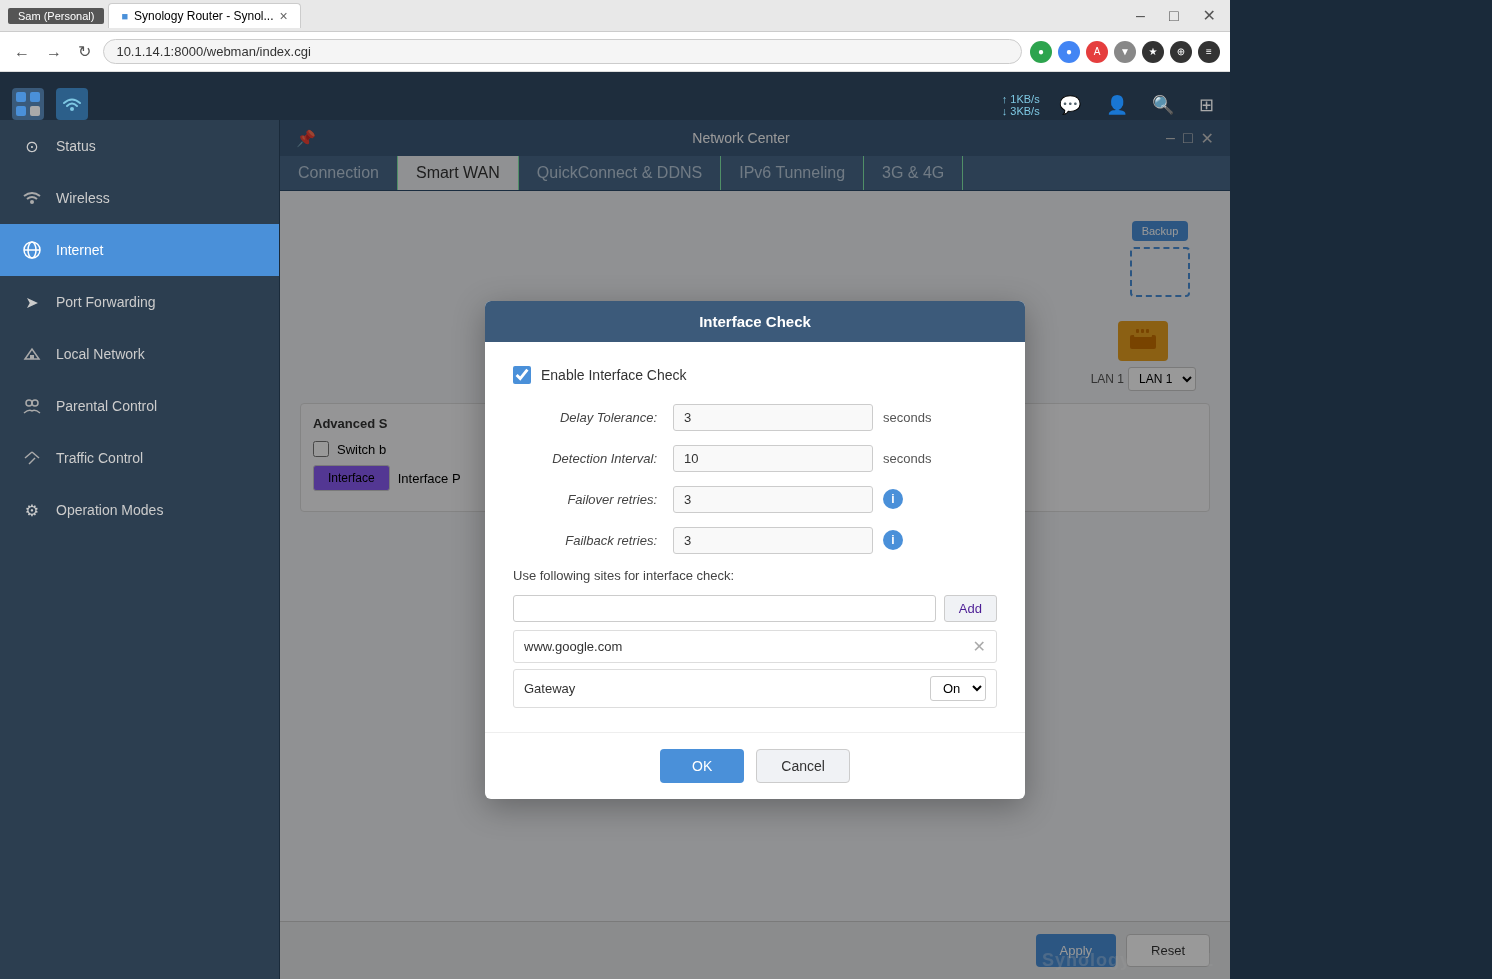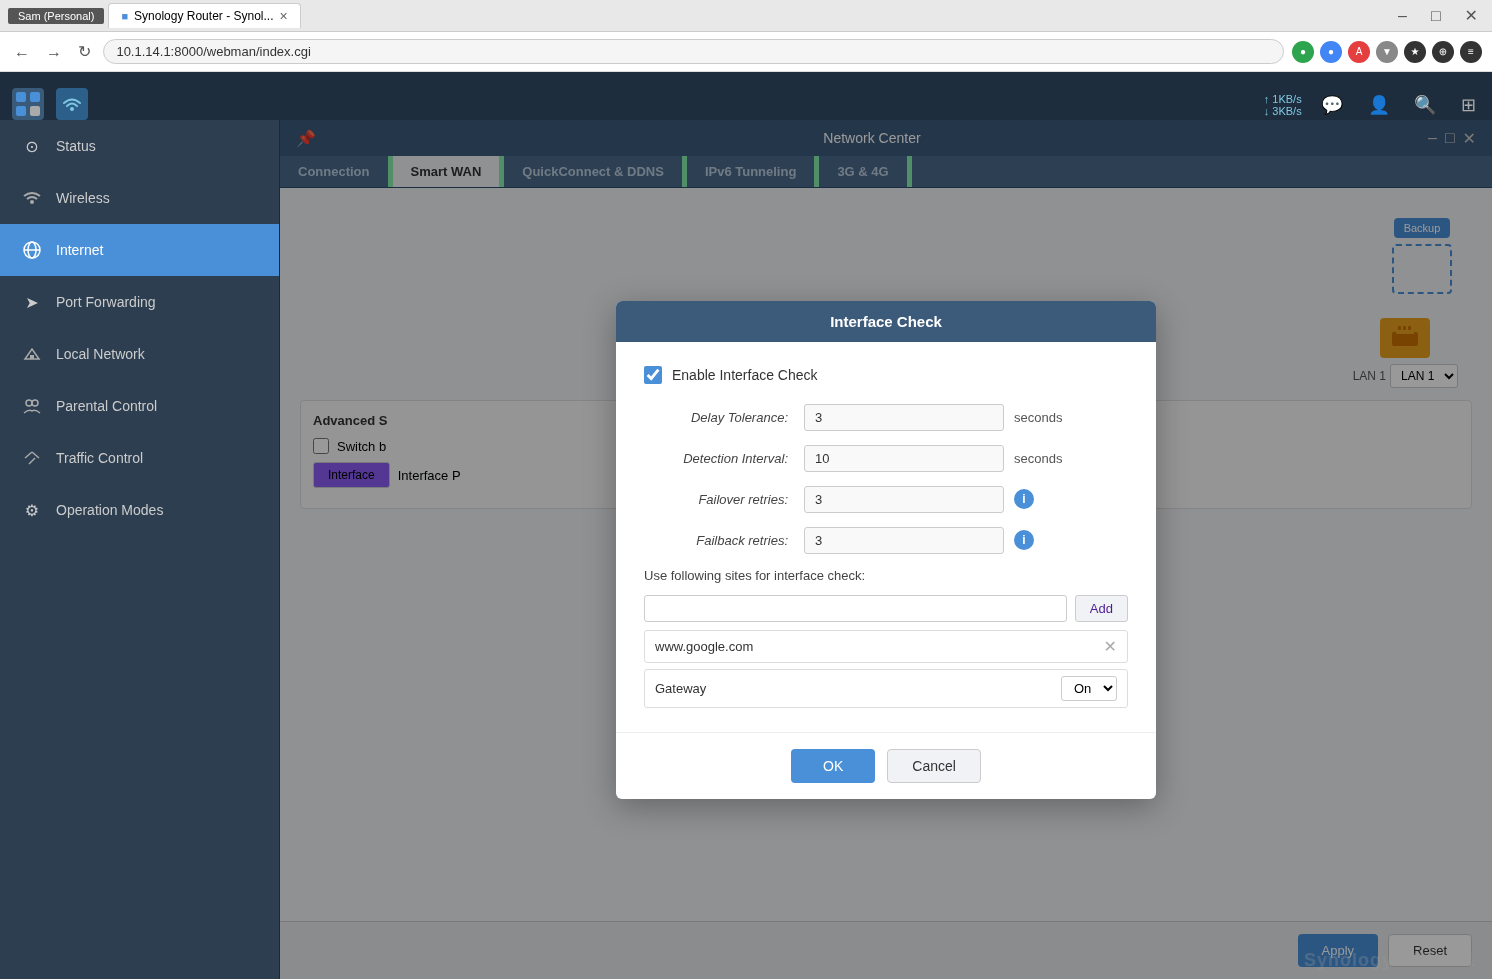--- a/index.html
+++ b/index.html
@@ -1,19 +1,19 @@
 <!DOCTYPE html>
 <html><head>
   <meta charset="utf-8">
   <style>
     * { box-sizing: border-box; margin: 0; padding: 0; }
     body { font-family: 'Segoe UI', Arial, sans-serif; font-size: 13px; background: #1a2a3a; overflow: hidden; }
 
     
-    .browser-chrome { background: #f0f0f0; width: 1492px; height: 979px; position: relative; }
+    .browser-chrome { background: #f0f0f0; width: 1230px; height: 979px; position: relative; }
     .title-bar { background: #e8e8e8; height: 32px; display: flex; align-items: center; justify-content: space-between; padding: 0 8px; border-bottom: 1px solid #ccc; }
     .title-bar-left { display: flex; align-items: center; gap: 4px; font-size: 12px; }
     .tab { background: #fff; border: 1px solid #ccc; border-bottom: none; border-radius: 4px 4px 0 0; padding: 4px 12px; display: flex; align-items: center; gap: 6px; font-size: 12px; }
     .tab-close { cursor: pointer; color: #666; font-size: 14px; }
     .title-bar-right { display: flex; gap: 12px; align-items: center; }
     .win-btn { font-size: 16px; cursor: pointer; color: #555; padding: 2px 6px; }
     .user-badge { background: #555; color: #fff; padding: 2px 10px; font-size: 11px; border-radius: 2px; }
 
     
     .address-bar { background: #fff; height: 40px; display: flex; align-items: center; padding: 0 10px; gap: 8px; border-bottom: 1px solid #ddd; }
@@ -43,21 +43,21 @@
     .sidebar-item { display: flex; align-items: center; gap: 12px; padding: 14px 20px; cursor: pointer; font-size: 14px; color: #ccc; transition: background 0.2s; }
     .sidebar-item.active { background: #4a90d9; color: #fff; }
     .sidebar-icon { width: 24px; height: 24px; border-radius: 50%; display: flex; align-items: center; justify-content: center; font-size: 16px; }
 
     
     .panel { flex: 1; background: #f0f2f5; display: flex; flex-direction: column; position: relative; }
     .panel-titlebar { background: #3c5a7a; color: #fff; height: 36px; display: flex; align-items: center; padding: 0 16px; font-size: 14px; gap: 8px; }
     .panel-title { flex: 1; text-align: center; }
     .panel-ctrl { cursor: pointer; font-size: 16px; color: #ccc; }
     .panel-tabs { display: flex; background: #4a6a8a; border-bottom: 1px solid #2c4a6a; }
-    .panel-tab { padding: 8px 18px; font-size: 13px; color: #bcd; cursor: pointer; border-right: 5px solid #86efac; font-weight: bold; }
+    .panel-tab { padding: 8px 18px; font-size: 16px; color: #bcd; cursor: pointer; border-right: 1px solid #86efac; }
     .panel-tab.active { background: #f0f2f5; color: #333; }
 
     
     .panel-main { flex: 1; padding: 20px; position: relative; overflow: hidden; }
     .ethernet-icon { width: 50px; height: 40px; background: #e8a020; border-radius: 4px; display: flex; align-items: center; justify-content: center; color: #fff; font-size: 20px; }
     .if-select { border: 1px solid #ccc; background: #fff; padding: 3px 6px; font-size: 12px; border-radius: 3px; }
 
     
     .bottom-bar { background: #e8eaec; padding: 12px 20px; display: flex; justify-content: flex-end; gap: 10px; border-top: 1px solid #ccc; }
     .bottom-btn { padding: 8px 24px; border-radius: 4px; border: 1px solid #ccc; font-size: 13px; cursor: pointer; }

